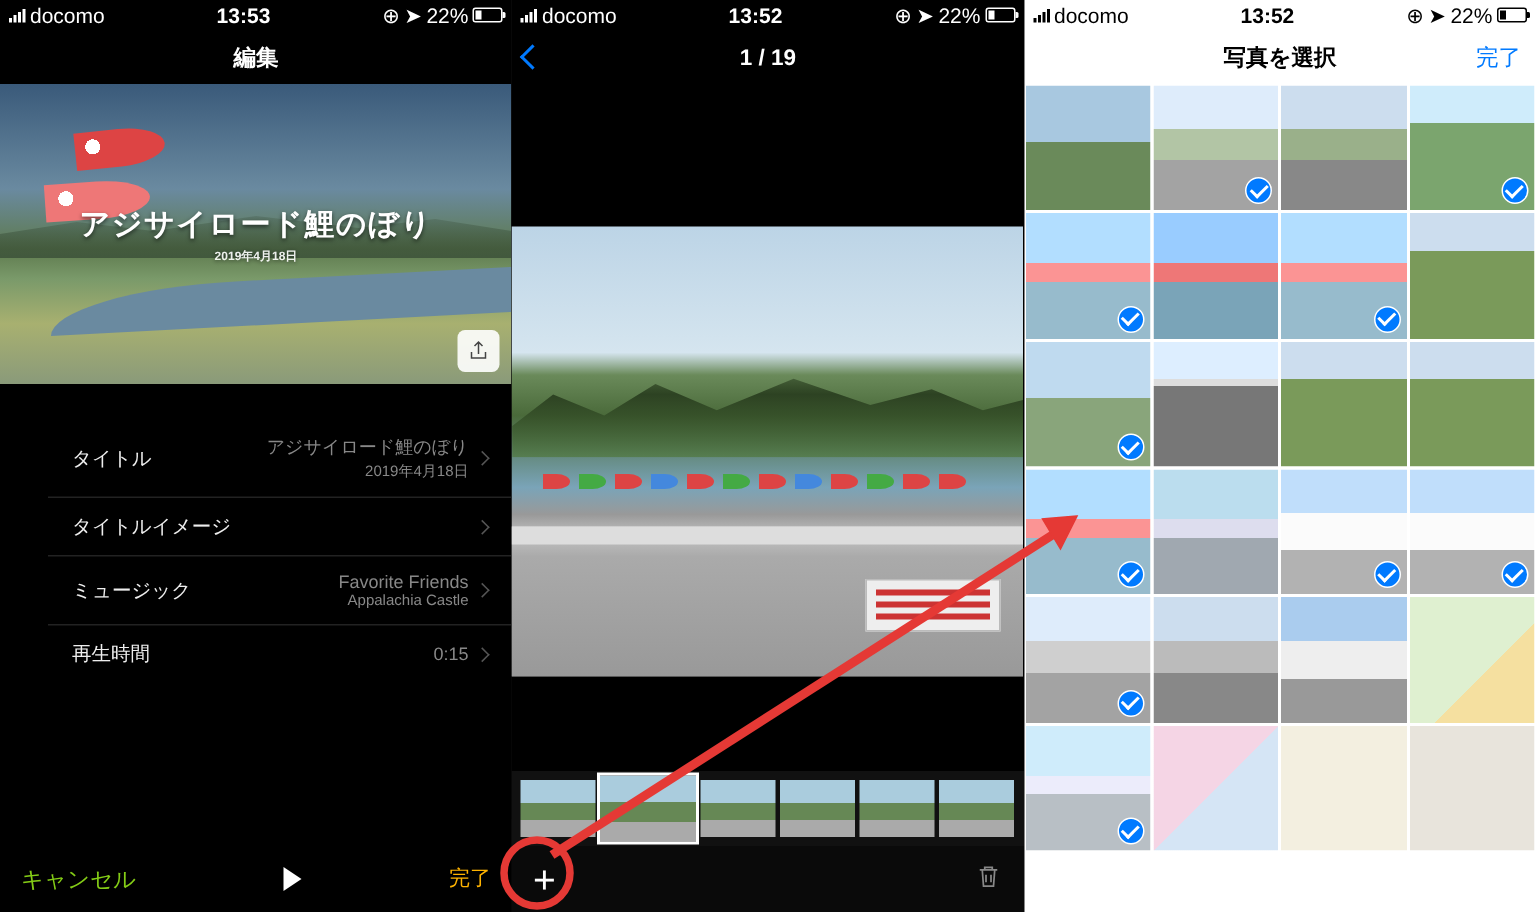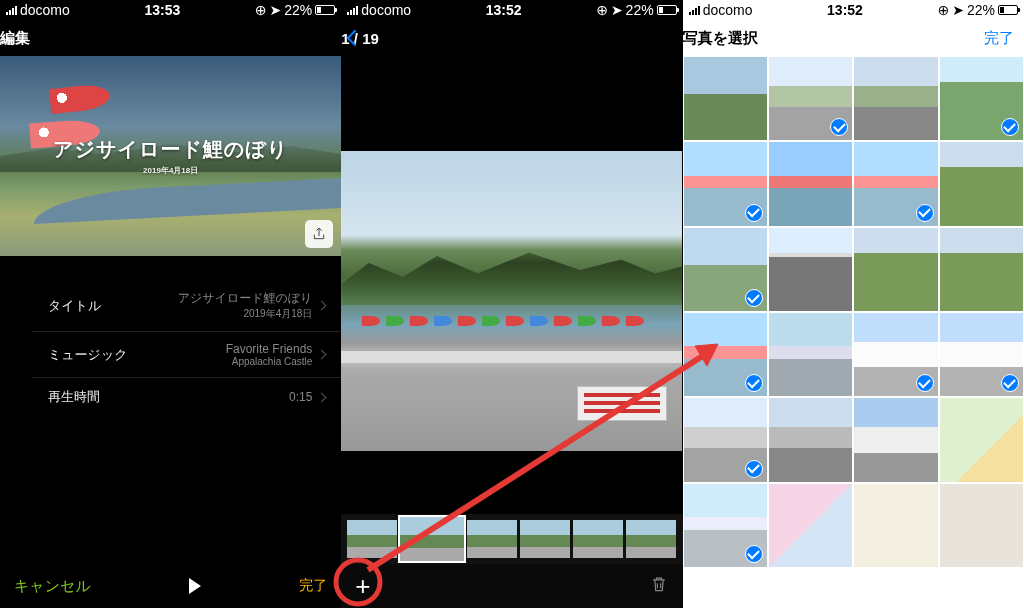--- a/index.html
+++ b/index.html
@@ -32,21 +32,21 @@
   .sig-bars span { width: 2px; background: currentColor; }
   .sig-bars span:nth-child(1){height:3px}
   .sig-bars span:nth-child(2){height:5px}
   .sig-bars span:nth-child(3){height:7px}
   .sig-bars span:nth-child(4){height:9px}
   .battery { width: 20px; height: 10px; border: 1px solid currentColor; border-radius: 2px; position: relative; display:flex; align-items:center; }
   .battery::after { content:""; position:absolute; right:-3px; top:2px; width:2px; height:4px; background:currentColor; border-radius:0 1px 1px 0;}
   .battery .fill { height: 6px; margin-left:1px; background: currentColor; width: 22%; }
 
   
-  .navbar { height: 36px; display:flex; align-items:center; justify-content:flex-start; position:relative; font-size:15px; }
+  .navbar { height: 36px; display:flex; align-items:center; justify-content:center; position:relative; font-size:15px; }
   .navbar .nav-title { font-weight:600; }
   .navbar .nav-left { position:absolute; left:8px; display:flex; align-items:center; }
   .navbar .nav-right { position:absolute; right:10px; color:#007aff; font-size:15px; }
   .back-chevron { width:12px; height:12px; border-left:2.5px solid #007aff; border-bottom:2.5px solid #007aff; transform: rotate(45deg); }
 
   
   .hero {
     height: 200px;
     position: relative;
     background: linear-gradient(180deg,#3a5a7a 0%, #6a8aa0 35%, #5e7a4e 55%, #7a9a6a 65%, #a8b070 80%, #8a9a7a 100%);
@@ -194,20 +194,26 @@
     <div class="settings-list">
       <div class="row">
         <span class="label">タイトル</span>
         <span class="value">
           <span>
             <span>アジサイロード鯉のぼり</span>
             <span class="sub">2019年4月18日</span>
           </span>
           <span class="chevron"></span>
         </span>
+      </div>
+      <div class="row">
+        <span class="label">タイトルイメージ</span>
+        <span class="value">
+            <span class="chevron"></span>
+          </span>
       </div>
       <div class="row">
         <span class="label">ミュージック</span>
         <span class="value">
           <span>
             <span>Favorite Friends</span>
             <span class="sub">Appalachia Castle</span>
           </span>
           <span class="chevron"></span>
         </span>

